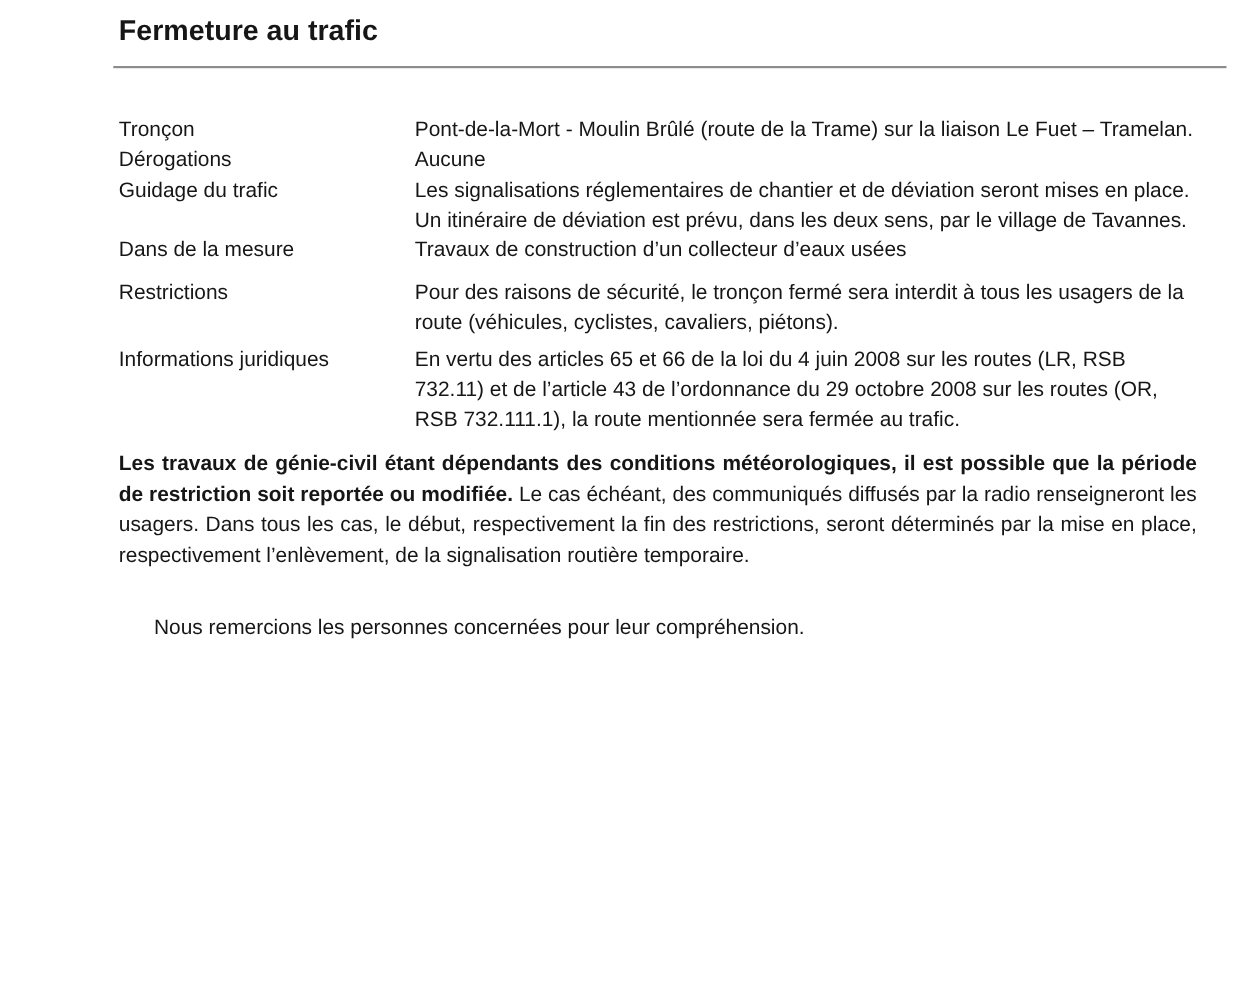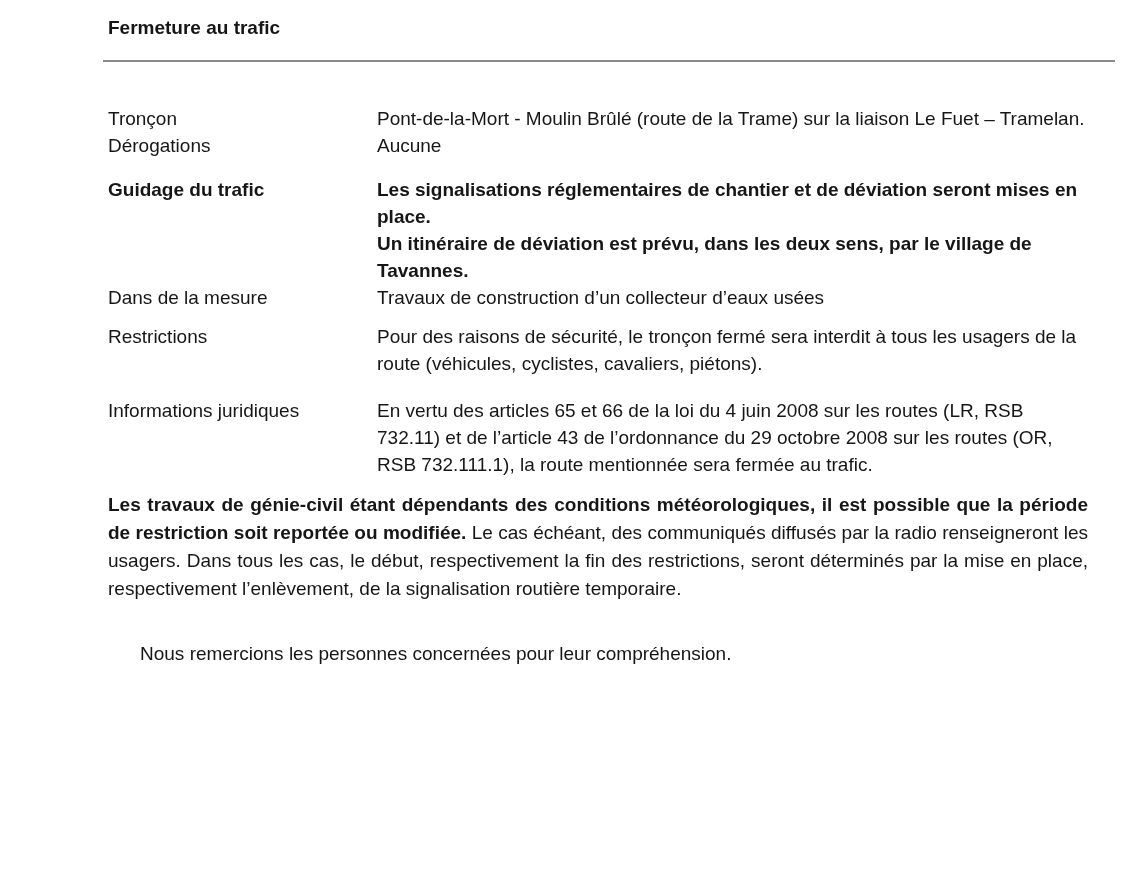--- a/index.html
+++ b/index.html
@@ -16,21 +16,21 @@
     -webkit-font-smoothing: antialiased;
   }
   .page {
     box-sizing: border-box;
     width: 1121px;
     height: 893px;
     padding: 10px 35px 0 108px;
     position: relative;
   }
   .doc-title {
-    font-size: 19px;
+    font-size: 26px;
     font-weight: bold;
     line-height: 27px;
     margin-top: 4px;
   }
   .subtitle-block {
     margin-top: 27px;
     font-size: 19px;
     line-height: 27px;
   }
   .subtitle-line { white-space: nowrap; }
@@ -56,24 +56,24 @@
   .row .value {
     width: 709px;
     flex: 1 1 auto;
   }
   .value p { margin: 0; }
   .value.bold { font-weight: bold; }
   
   .row-troncon        { margin-top: 0; }
   .row-duree          { margin-top: 28px; }
   .row-derogations    { margin-top: 0; }
-  .row-guidage        { margin-top: 17px; font-weight: bold; }
+  .row-guidage        { margin-top: 1px; }
   .row-motif          { margin-top: 0; }
   .row-restrictions   { margin-top: 12px; }
-  .row-informations   { margin-top: 20px; }
+  .row-informations   { margin-top: 7px; }
   .weather-note {
     margin: 13px 0 0 0;
     width: 980px;
     font-size: 19px;
     line-height: 28px;
     text-align: justify;
   }
   .weather-note .lead { font-weight: bold; }
   .closing-line {
     margin-top: 37px;

